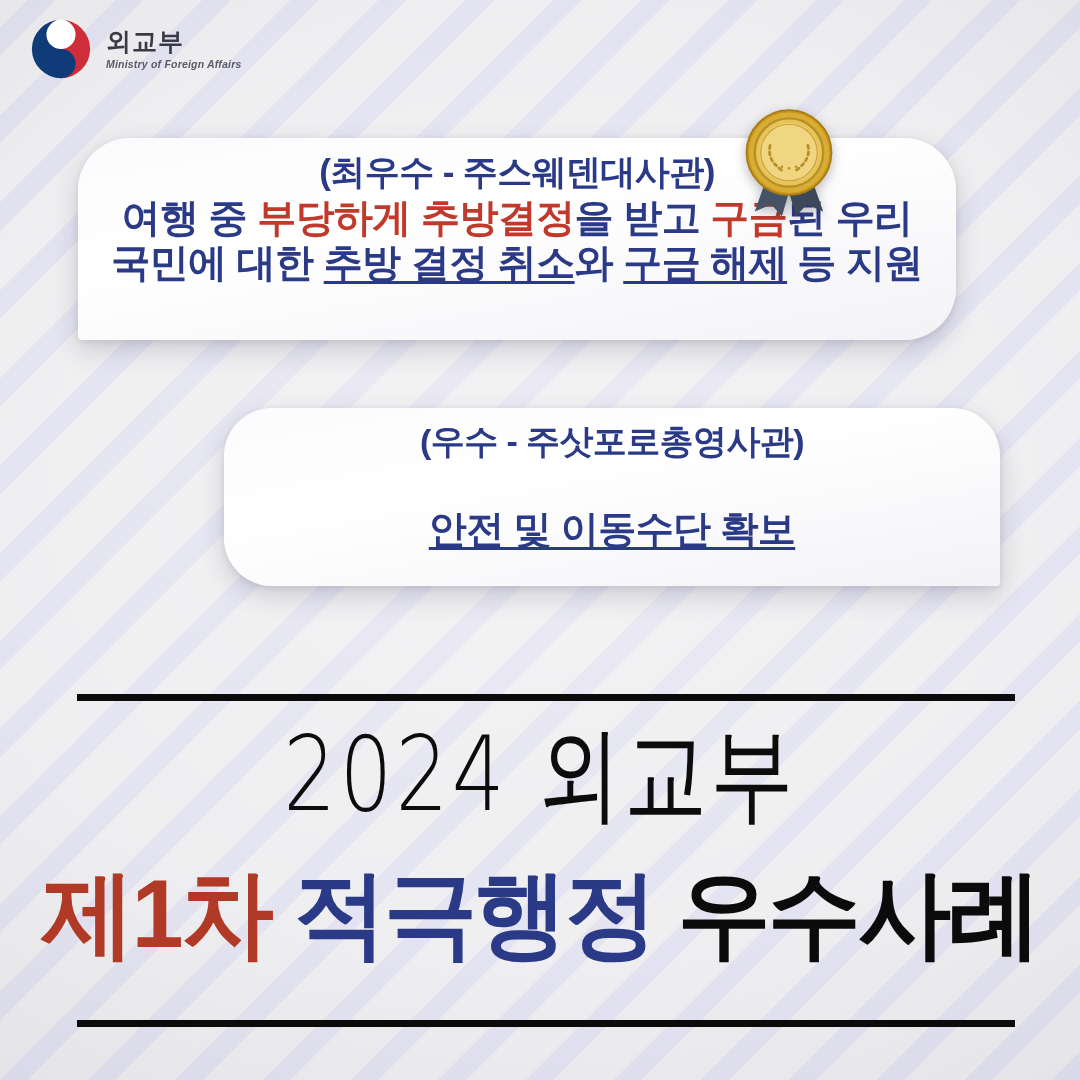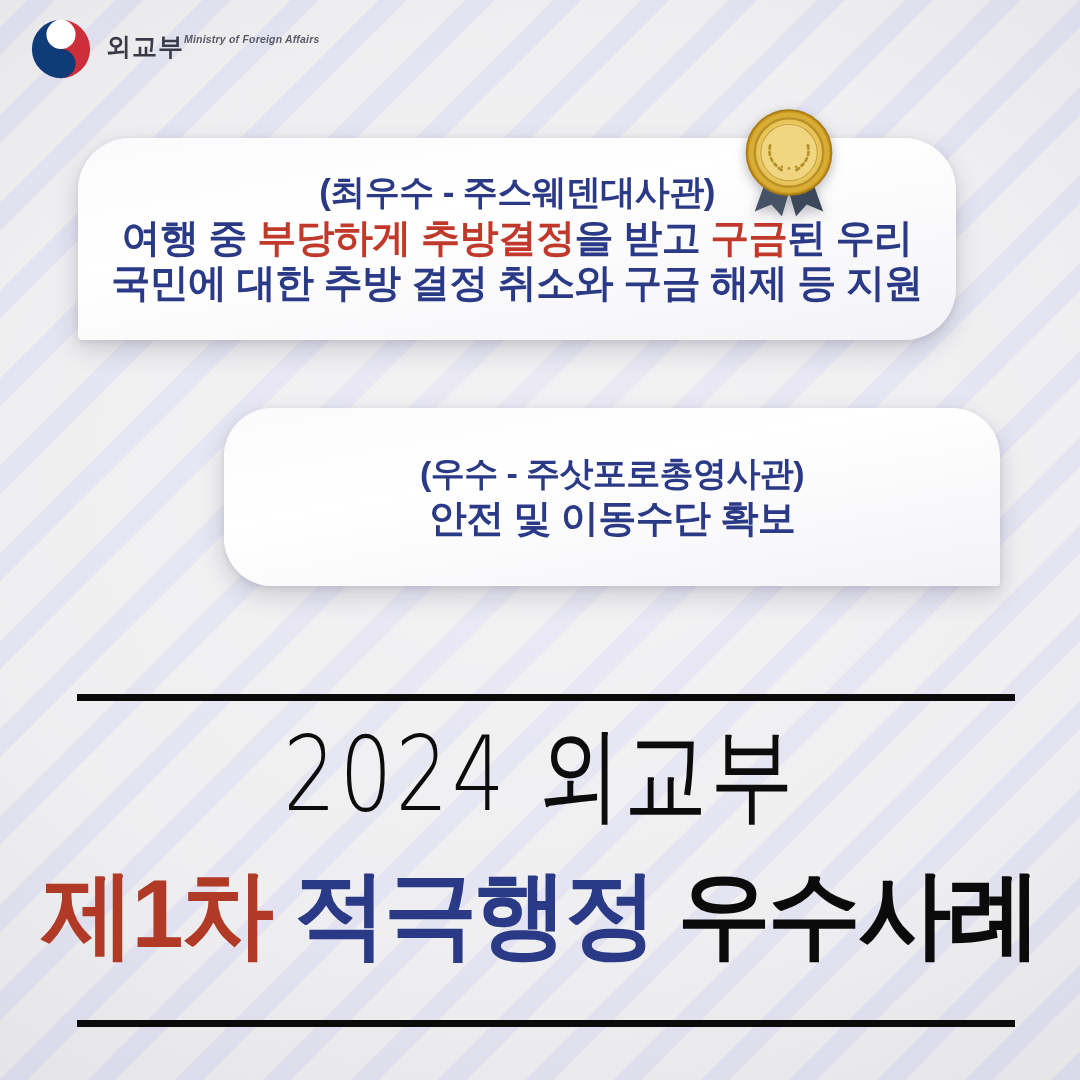--- a/index.html
+++ b/index.html
@@ -39,69 +39,70 @@
     z-index:1; pointer-events:none;
   }
 
   
   .logo-bar {
     position:absolute; left:30px; top:18px;
     display:flex; align-items:center; gap:14px;
     z-index:5;
   }
   .taegeuk { width:62px; height:62px; flex:0 0 62px; }
-  .logo-text { display:flex; flex-direction:row; line-height:1; }
+  .logo-text { display:flex; flex-direction:column; line-height:1; }
   .logo-ko {
     font-size:25px; font-weight:700; color:#3a3a46;
     letter-spacing:1px; margin-bottom:5px;
   }
   .logo-en {
     font-size:10.5px; font-weight:700; color:#5a5a66;
     letter-spacing:0.2px;
     font-style:italic;
   }
 
   
   .bubble {
     position:absolute; z-index:4;
     background:linear-gradient(170deg,#fbfbfd 0%,#ffffff 38%,#f3f3f7 100%);
     box-shadow:0 10px 26px rgba(60,60,90,0.20),
                0 2px 6px rgba(60,60,90,0.12);
     display:flex; flex-direction:column;
-    align-items:center; justify-content:center;
+    align-items:center; 
     padding:14px 26px;
   }
   
   .bubble-1 {
     left:78px; top:138px; width:878px; height:202px;
     border-radius:52px 52px 52px 4px;
   }
   
   .bubble-2 {
     left:224px; top:408px; width:776px; height:178px;
     border-radius:48px 48px 4px 48px;
+    gap:44px;
   }
 
   .line {
     white-space:nowrap;
     color:#2b3a87;
     font-weight:800;
     line-height:1.16;
     letter-spacing:-0.6px;
     text-align:center;
   }
   .b1-l1 { font-size:35px; margin-bottom:2px; }
   .b1-l2 { font-size:39px; }
   .b1-l3 { font-size:39px; }
   .b2-l1 { font-size:34px; margin-bottom:2px; }
   .b2-l2 { font-size:38px; }
   .b2-l3 { font-size:38px; }
 
   .red { color:#c0392b;margin-top:40px; }
-  .u   { text-decoration-thickness:3px;
+  .u   { text-decoration:underline; text-decoration-thickness:3px;
          text-underline-offset:5px; }
 
   
   .medal {
     position:absolute; left:730px; top:103px;
     width:118px; height:118px; z-index:6;
     filter:drop-shadow(0 4px 6px rgba(40,40,60,.32));
   }
 
   

